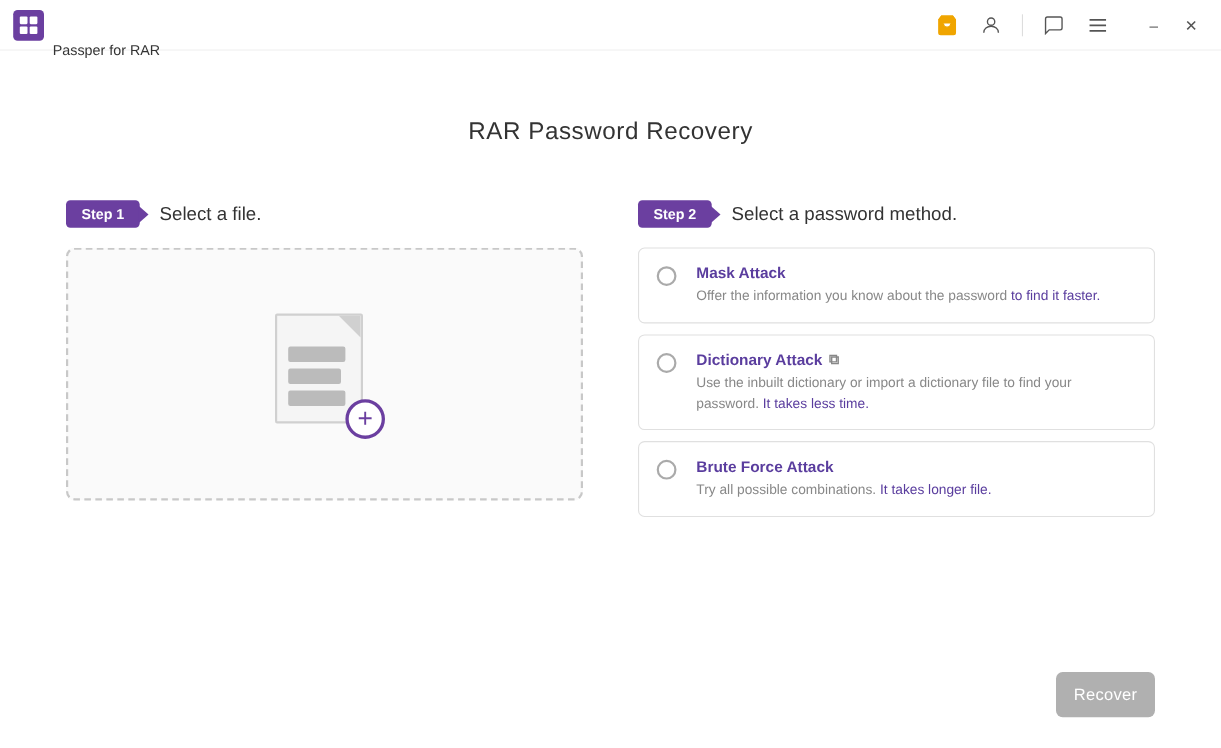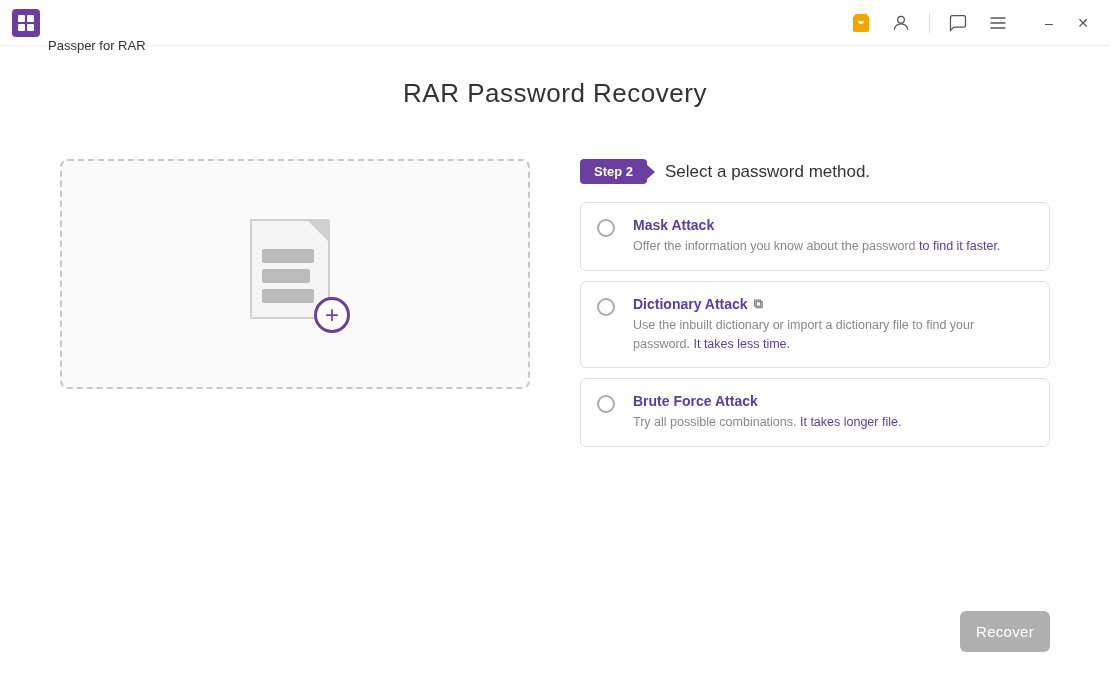--- a/index.html
+++ b/index.html
@@ -83,24 +83,24 @@
     .main-content {
       display: flex;
       flex-direction: column;
       align-items: center;
       padding: 0 60px;
       height: calc(680px - 46px);
       position: relative;
     }
 
     .page-title {
-      font-size: 26px;
+      font-size: 22px;
       font-weight: 300;
       color: #333;
-      margin-top: 32px;
+      margin-top: 60px;
       margin-bottom: 50px;
       letter-spacing: 0.5px;
     }
 
     
     .steps-row {
       display: flex;
       width: 100%;
       gap: 50px;
       align-items: flex-start;
@@ -345,20 +345,24 @@
     </div>
   </div>
 </div>
 
 <div class="main-content">
   <h1 class="page-title">RAR Password Recovery</h1>
 
   <div class="steps-row">
 
     <div class="step-panel">
+      <div class="step-header">
+        <div class="step-badge">Step 1</div>
+        <span class="step-label">Select a file.</span>
+      </div>
       <div class="file-drop-area">
         <div class="file-icon-container">
           <div class="rar-icon">
             <div class="page"></div>
             <div class="bars">
               <div class="bar"></div>
               <div class="bar"></div>
               <div class="bar"></div>
             </div>
           </div>

